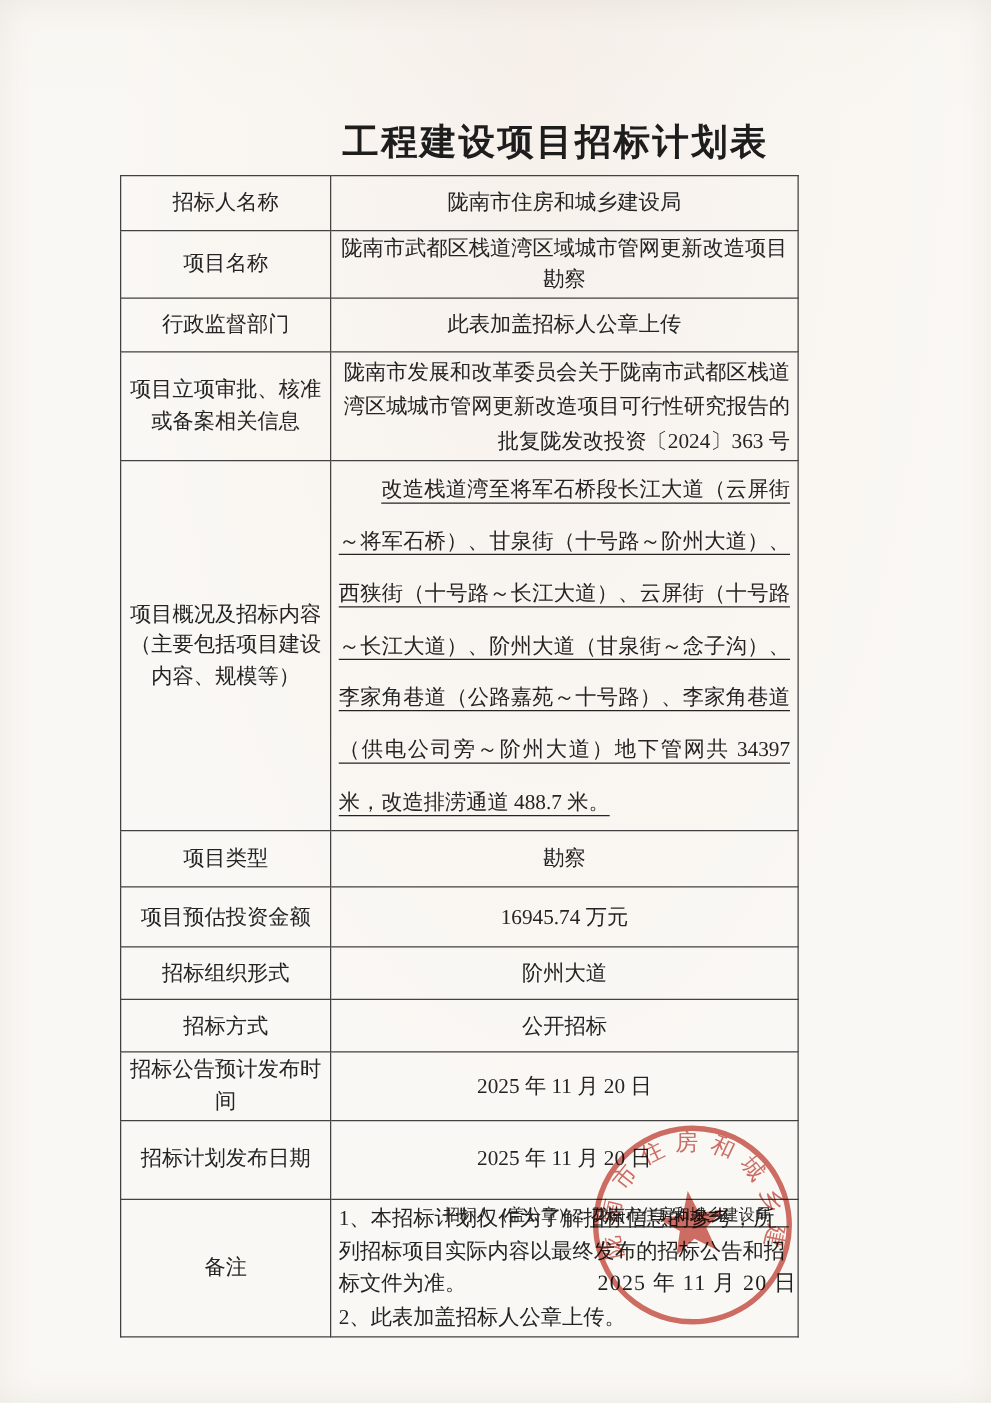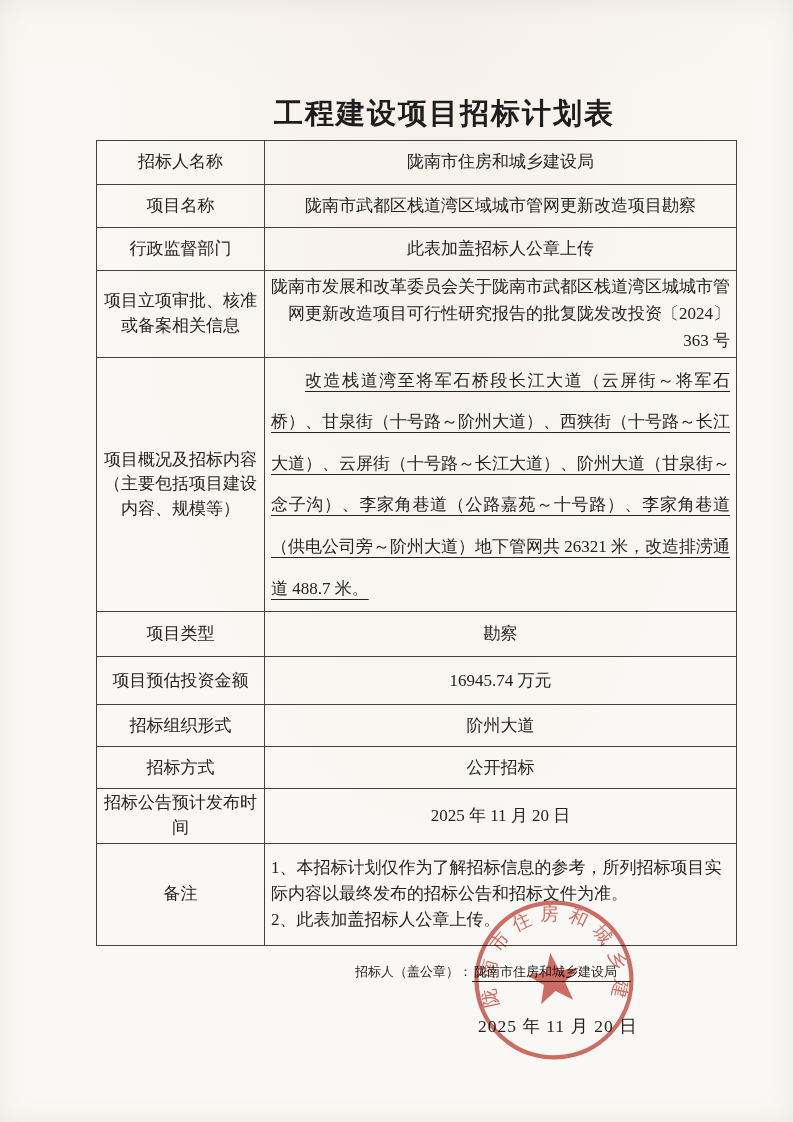--- a/index.html
+++ b/index.html
@@ -19,21 +19,21 @@
     overflow:hidden;
     color:#2b2b2b;
   }
   .doc-title{
     position:absolute;top:94px;left:0;width:100%;
     text-align:center;
     font-size:29px;font-weight:bold;letter-spacing:2px;color:#1d1d1d;padding-left:48px;
   }
   table.form{
     position:absolute;left:96px;top:140px;
-    width:641px;
+    width:543px;
     border-collapse:collapse;
     table-layout:fixed;
   }
   table.form td{
     border:1.5px solid #424242;
     vertical-align:middle;
     font-size:17px;
     color:#242424;
     padding:2px 6px;
   }
@@ -133,41 +133,45 @@
         <td class="lbl">行政监督部门</td>
         <td class="val">此表加盖招标人公章上传</td>
       </tr>
       <tr class="r4">
         <td class="lbl">项目立项审批、核准或备案相关信息</td>
         <td class="val-left">陇南市发展和改革委员会关于陇南市武都区栈道湾区城城市管网更新改造项目可行性研究报告的批复陇发改投资〔2024〕363 号</td>
       </tr>
       <tr class="r5">
         <td class="lbl">项目概况及招标内容（主要包括项目建设内容、规模等）</td>
         <td class="val-overview">
-          <div class="overview-text">改造栈道湾至将军石桥段长江大道（云屏街～将军石桥）、甘泉街（十号路～阶州大道）、西狭街（十号路～长江大道）、云屏街（十号路～长江大道）、阶州大道（甘泉街～念子沟）、李家角巷道（公路嘉苑～十号路）、李家角巷道（供电公司旁～阶州大道）地下管网共 26321 米，改造排涝通道 488.7 米。</div>
+          <div class="overview-text">改造栈道湾至将军石桥段长江大道（云屏街～将军石桥）、甘泉街（十号路～阶州大道）、西狭街（十号路～长江大道）、云屏街（十号路～长江大道）、阶州大道（甘泉街～念子沟）、李家角巷道（公路嘉苑～十号路）、李家角巷道（供电公司旁～阶州大道）地下管网共 34397 米，改造排涝通道 488.7 米。</div>
         </td>
       </tr>
       <tr class="r6">
         <td class="lbl">项目类型</td>
         <td class="val">勘察</td>
       </tr>
       <tr class="r7">
         <td class="lbl">项目预估投资金额</td>
         <td class="val">16945.74 万元</td>
       </tr>
       <tr class="r8">
         <td class="lbl">招标组织形式</td>
         <td class="val">阶州大道</td>
       </tr>
       <tr class="r9">
         <td class="lbl">招标方式</td>
         <td class="val">公开招标</td>
       </tr>
       <tr class="r10">
         <td class="lbl">招标公告预计发布时间</td>
+        <td class="val">2025 年 11 月 20 日</td>
+      </tr>
+      <tr class="r11">
+        <td class="lbl">招标计划发布日期</td>
         <td class="val">2025 年 11 月 20 日</td>
       </tr>
       <tr class="r12">
         <td class="lbl">备注</td>
         <td class="val-remark">
           <div>1、本招标计划仅作为了解招标信息的参考，所列招标项目实际内容以最终发布的招标公告和招标文件为准。</div>
           <div>2、此表加盖招标人公章上传。</div>
         </td>
       </tr>
     </tbody>

